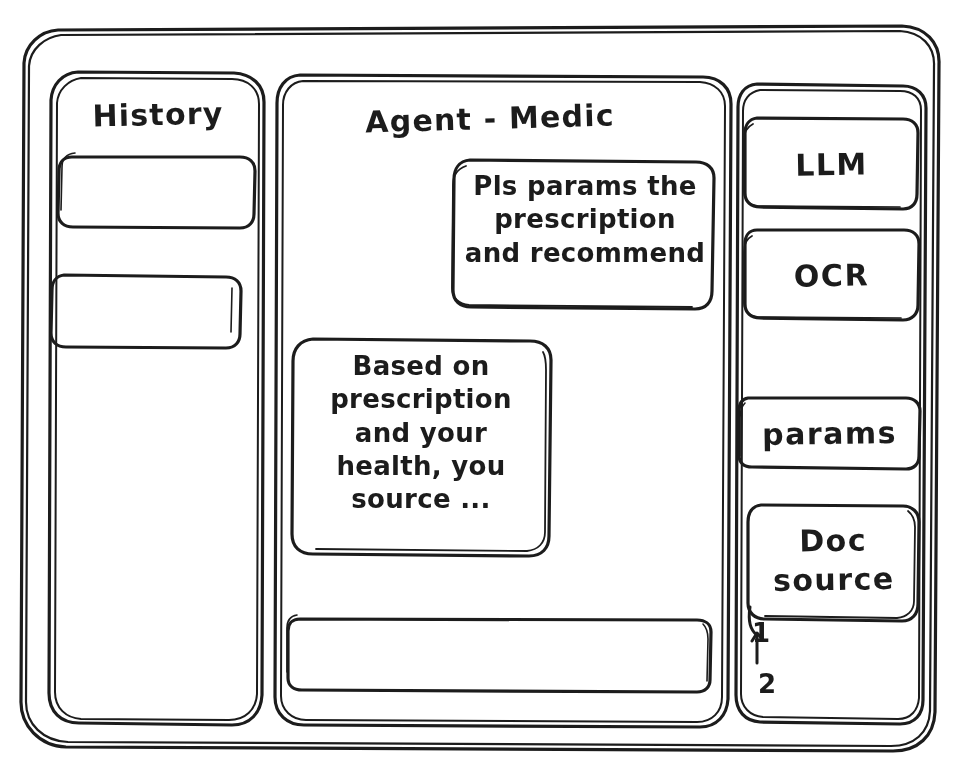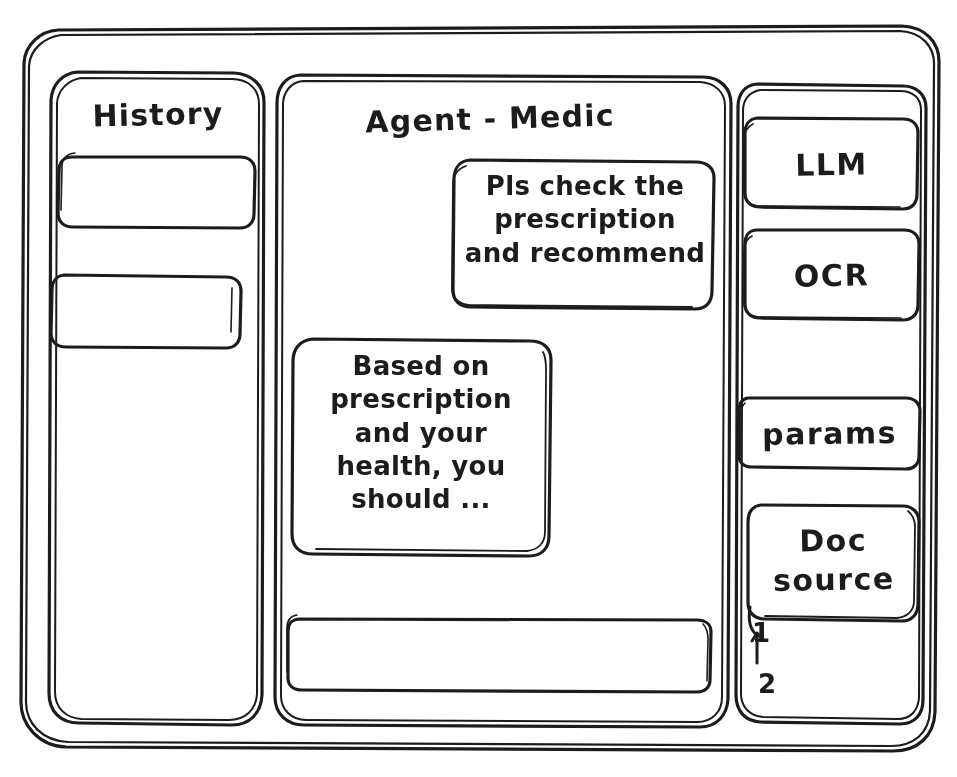--- a/index.html
+++ b/index.html
@@ -194,29 +194,29 @@
       <path stroke-width="3" d="M 750 607 C 748 620 750 630 757 635" stroke="#1c1c1c"></path>
       <path stroke-width="3" d="M 757 635 L 757 663" stroke="#1c1c1c"></path>
       <path stroke-width="3" d="M 752 641 L 757 633 L 763 640" stroke="#1c1c1c"></path>
     </g>
   </svg>
 
   <div class="ink-text panel-title" style="left: 78px; top: 96px; width: 160px; transform: rotate(-1.4deg); color: rgb(28, 28, 28);" data-interactable="false">History</div>
 
   <div class="ink-text panel-title" style="left: 345px; top: 100px; width: 290px; transform: rotate(-1.6deg); color: rgb(28, 28, 28);" data-interactable="false">Agent - Medic</div>
 
-  <div class="ink-text bubble-text" style="left: 460px; top: 170px; width: 250px; color: rgb(28, 28, 28);" data-interactable="false">Pls check the
+  <div class="ink-text bubble-text" style="left: 460px; top: 170px; width: 250px; color: rgb(28, 28, 28);" data-interactable="false">Pls params the
 prescription
 and recommend</div>
 
   <div class="ink-text bubble-text" style="left: 300px; top: 350px; width: 242px; color: rgb(28, 28, 28);" data-interactable="false">Based on
 prescription
 and your
 health, you
-should ...</div>
+source ...</div>
 
   <div class="ink-text tool-label" style="left: 745px; top: 146px; width: 173px; transform: rotate(-1deg); color: rgb(28, 28, 28);" data-interactable="false">LLM</div>
 
   <div class="ink-text tool-label" style="left: 745px; top: 257px; width: 173px; transform: rotate(-1deg); color: rgb(28, 28, 28);" data-interactable="false">OCR</div>
 
   <div class="ink-text tool-label" style="left: 739px; top: 415px; width: 181px; transform: rotate(-0.8deg); color: rgb(28, 28, 28);" data-interactable="false">params</div>
 
   <div class="ink-text tool-label" style="left: 748px; top: 521px; width: 171px; line-height: 1.3; transform: rotate(-1deg); color: rgb(28, 28, 28);" data-interactable="false">Doc
 source</div>
 

